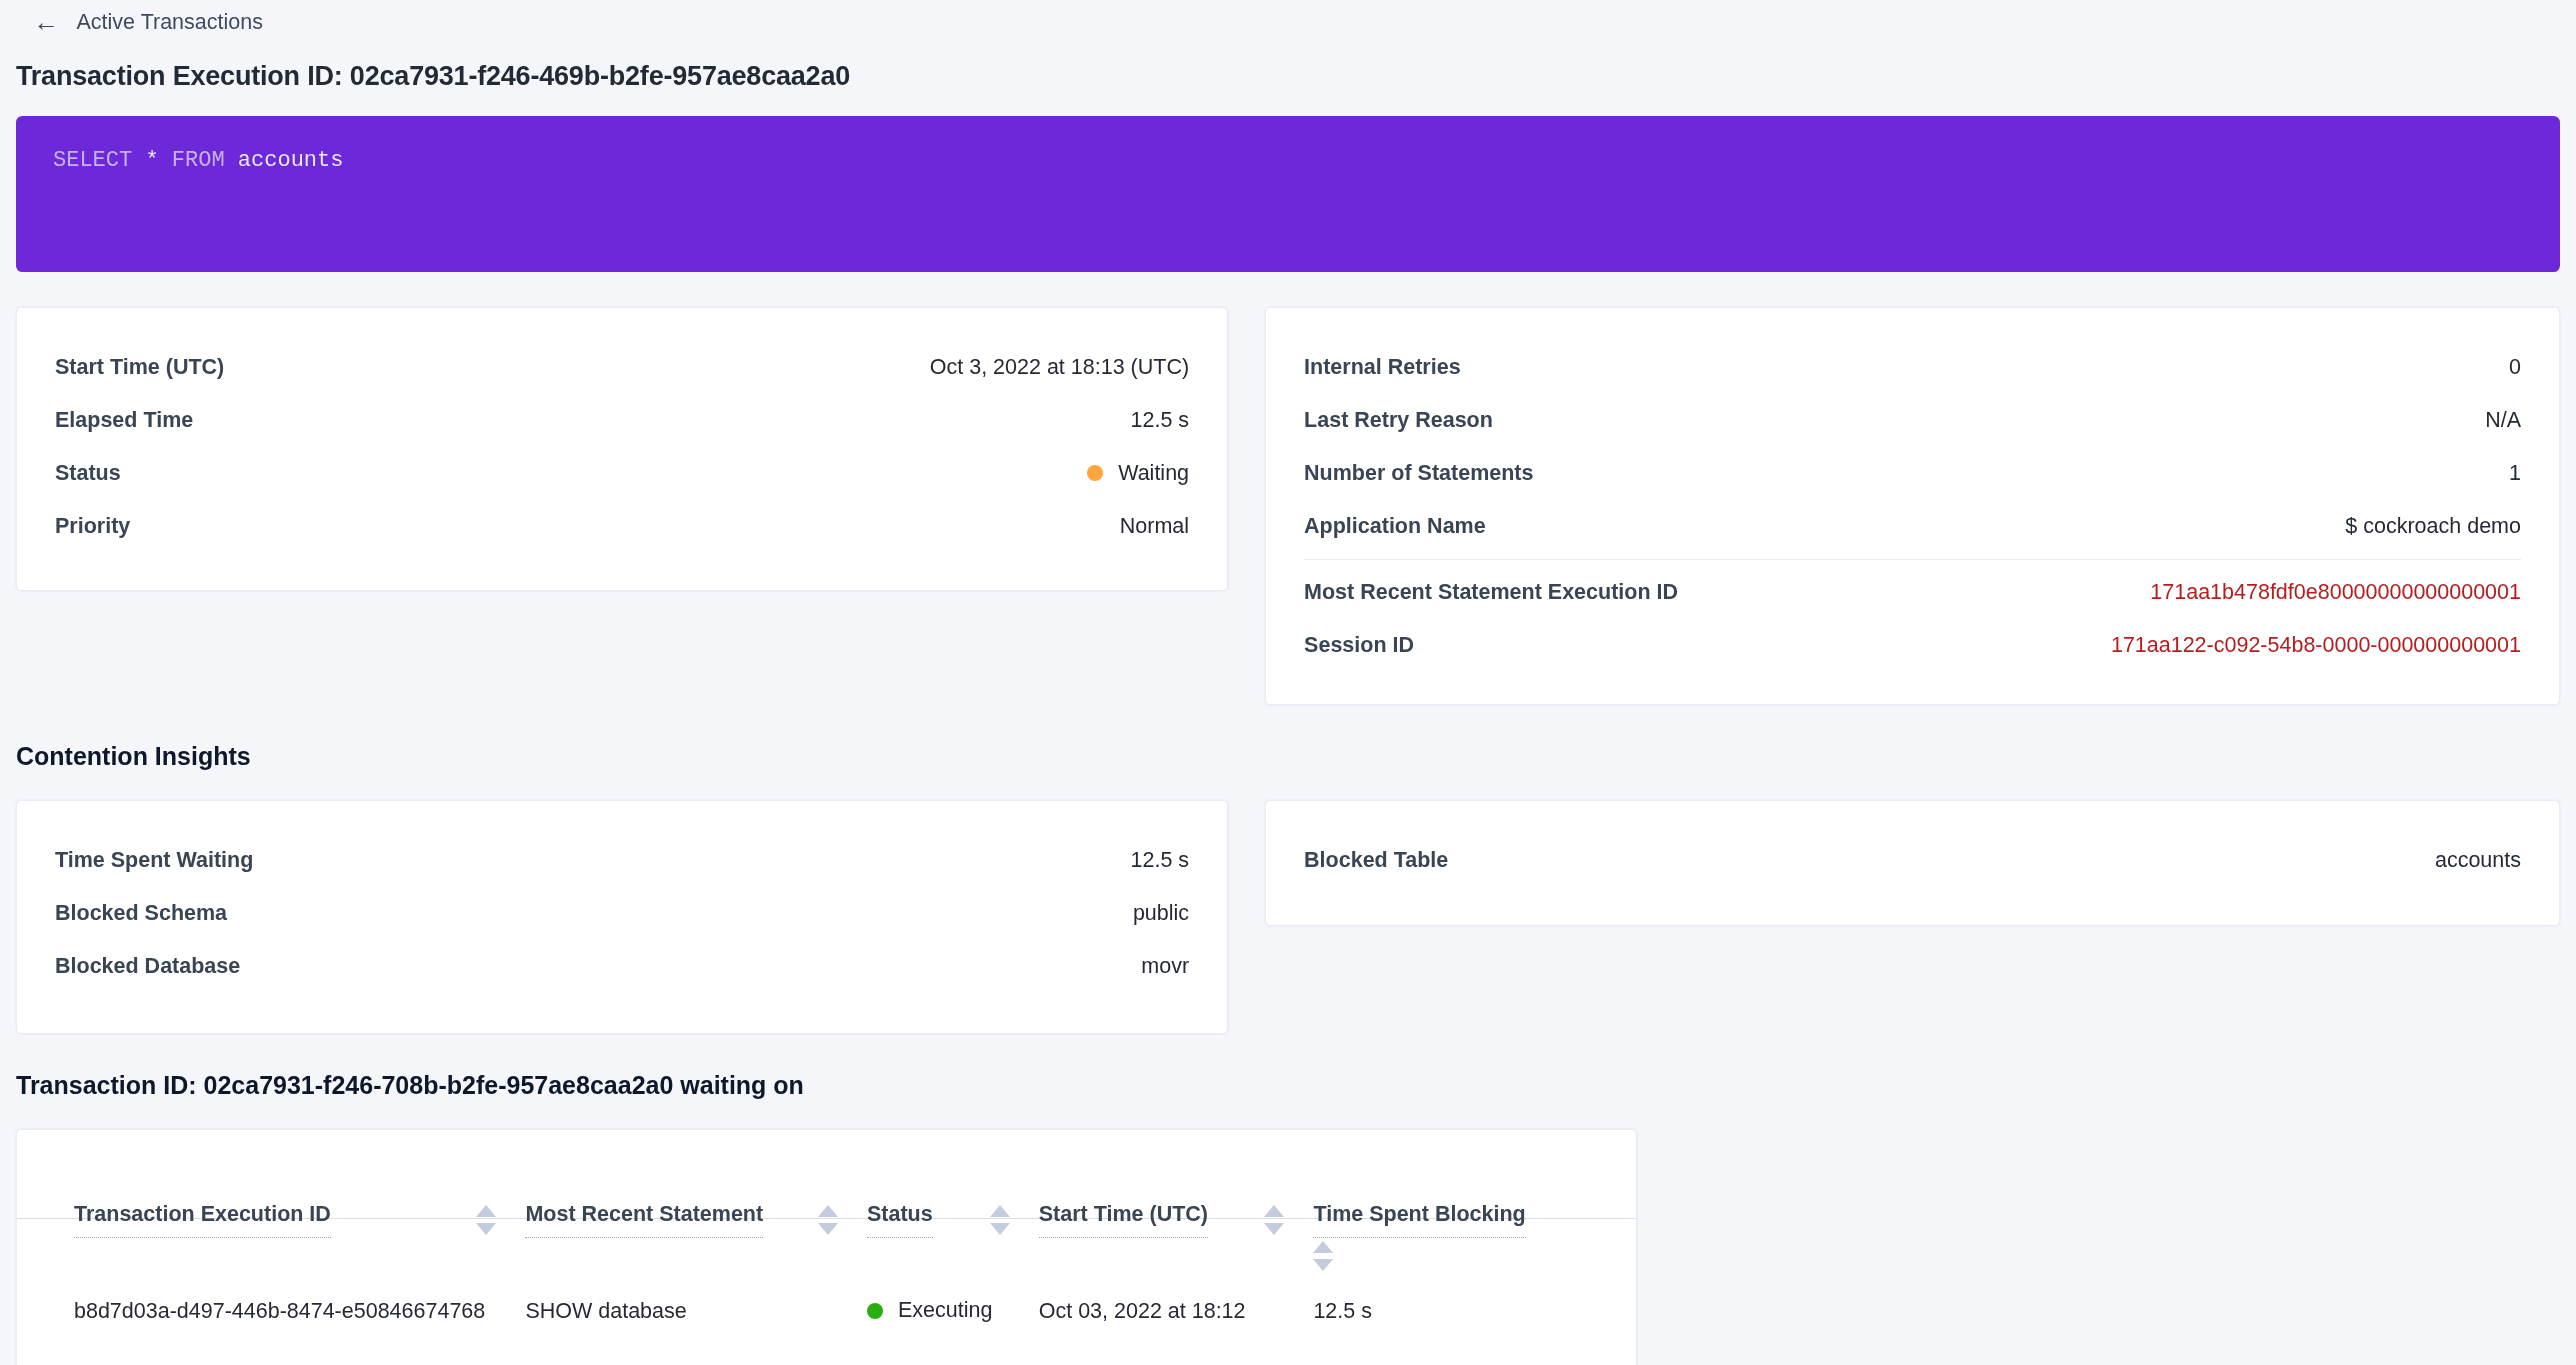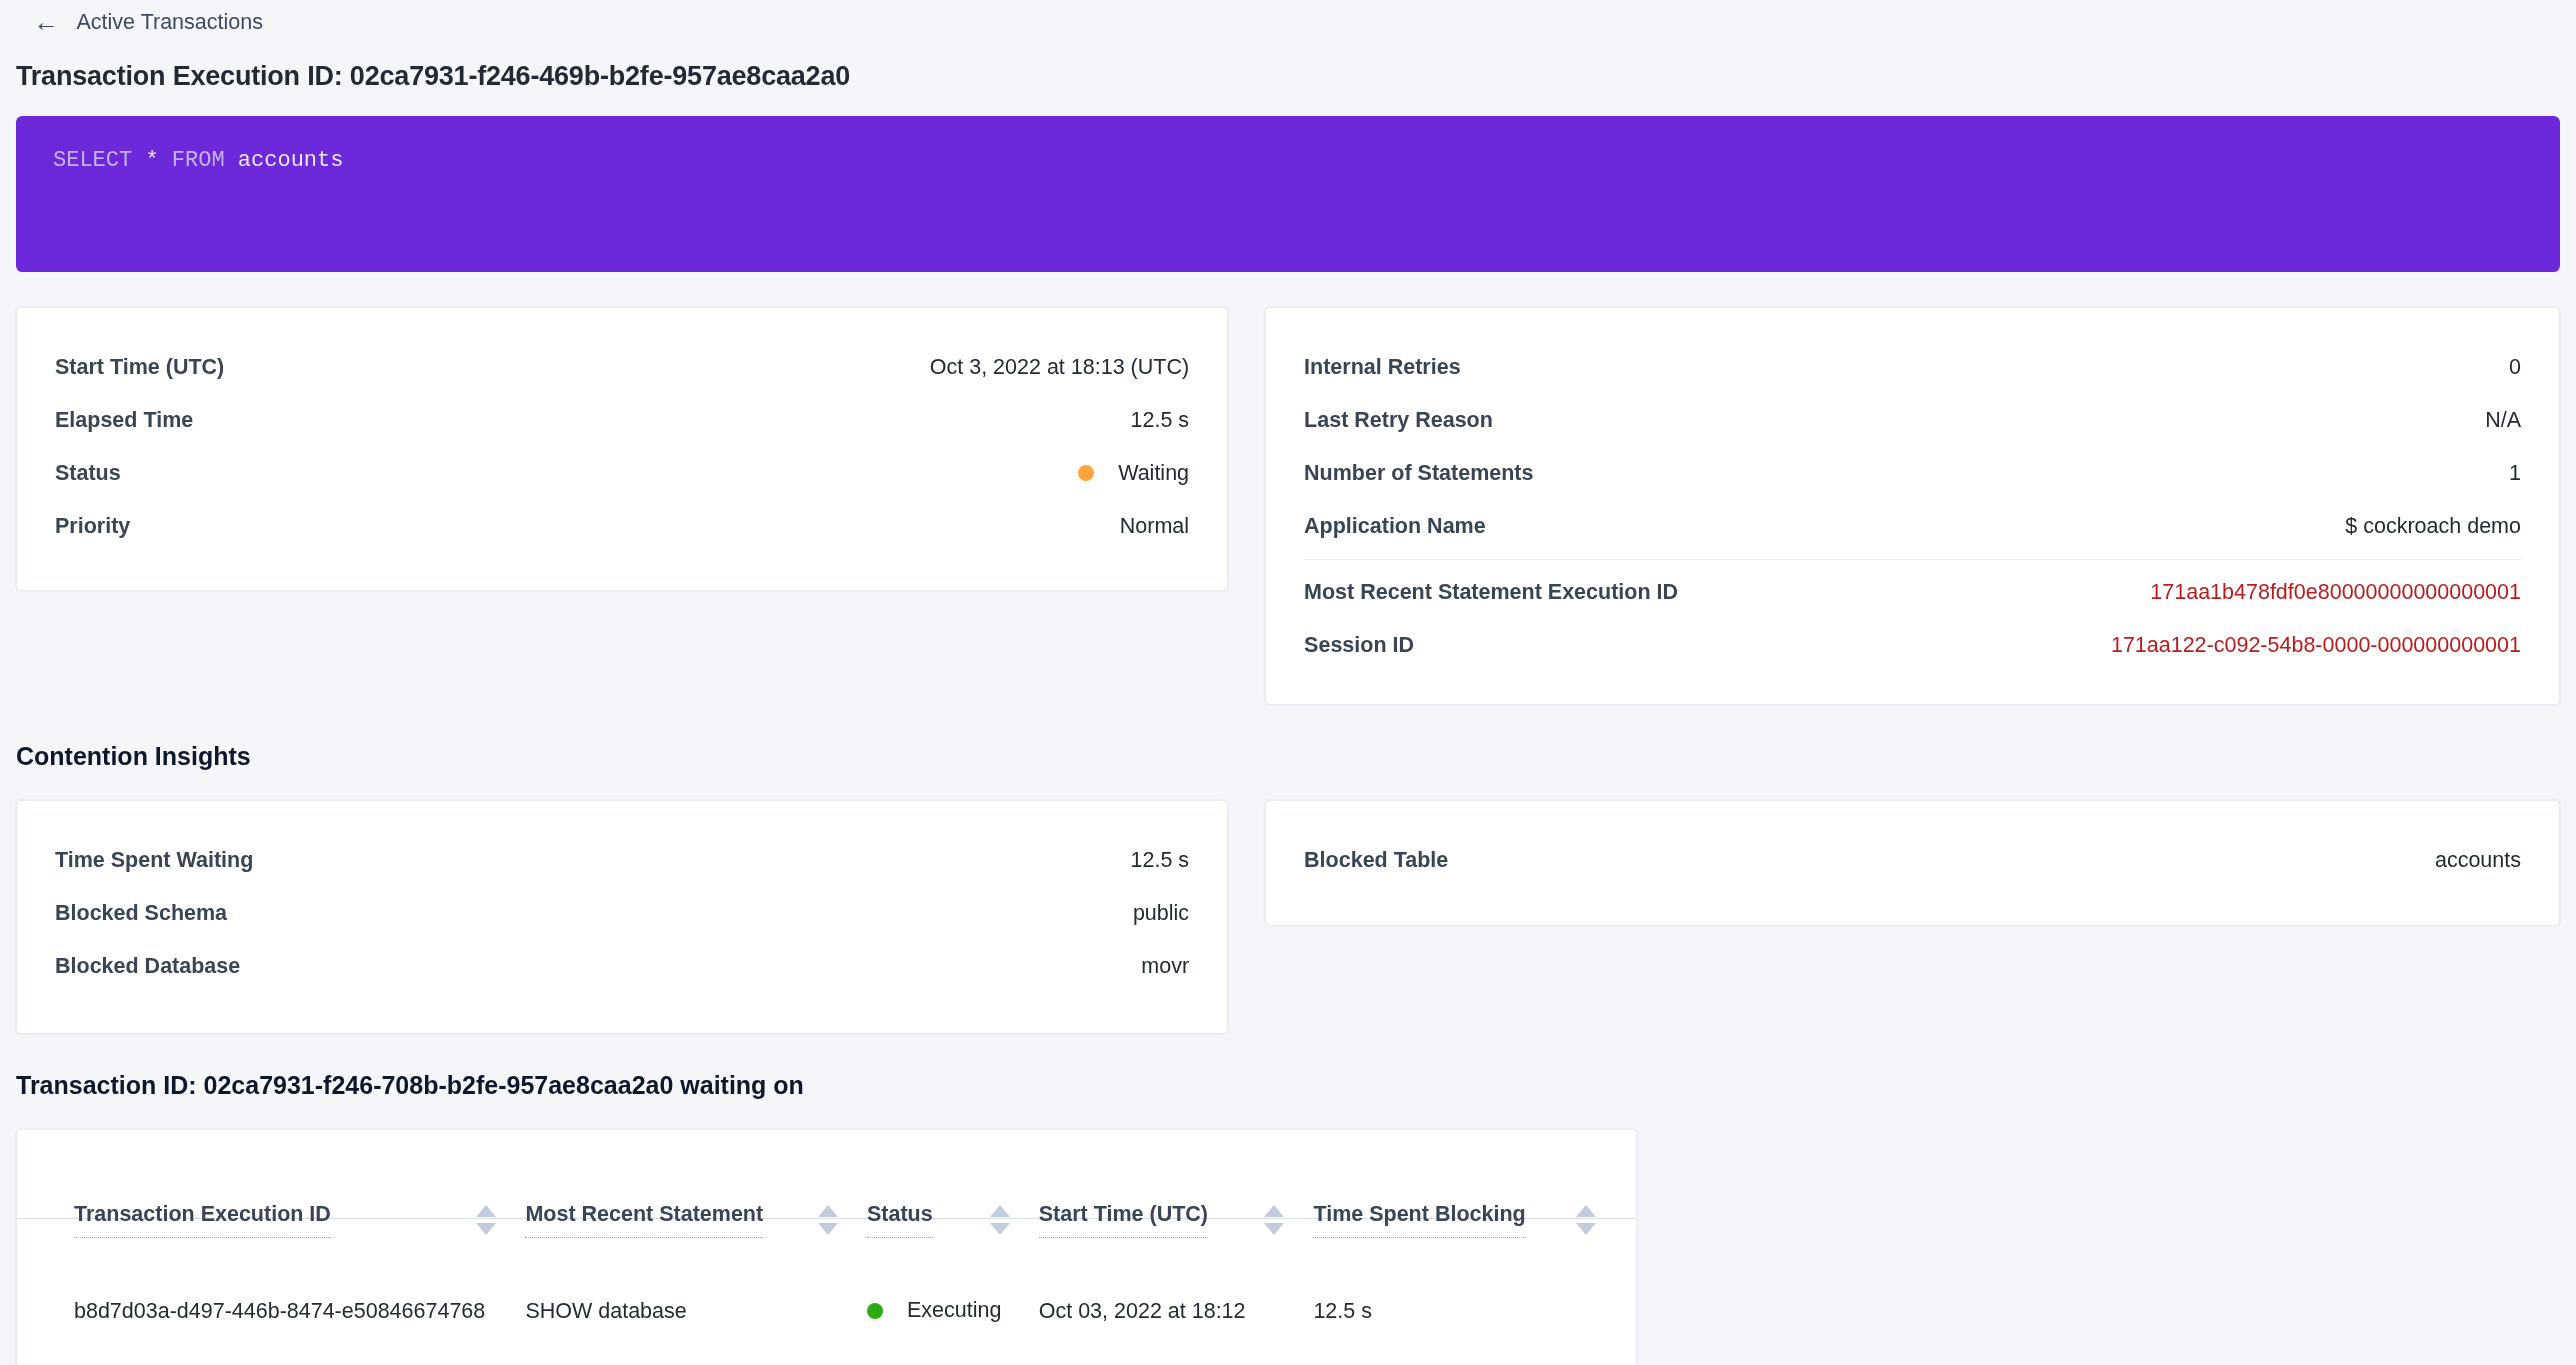--- a/index.html
+++ b/index.html
@@ -46,21 +46,21 @@
   .card.w-right{width:1297px;padding:33px 38px 32px 38px;}
   .kv-row{
     display:flex;justify-content:space-between;align-items:center;
     height:53px;font-size:21.5px;
   }
   .kv-row .k{font-weight:700;color:#394455;}
   .kv-row .v{color:#242a35;text-align:right;}
   .kv-row .v.link{color:#b91c1c;cursor:pointer;}
   .card-divider{border:none;border-top:1.6px solid #e7ecf3;margin:6.4px 0;}
 
-  .status-val{display:inline-flex;align-items:center;gap:24px;}
+  .status-val{display:inline-flex;align-items:center;gap:15px;}
   .dot{width:16px;height:16px;border-radius:50%;display:inline-block;}
 
   
   .section-heading{
     margin:37px 0 0 0;
     font-size:25px;font-weight:700;color:#0f172a;
   }
   .cards-row.contention{margin-top:29px;}
   .card.c-left{width:1214px;padding:33px 38px 40px 38px;}
   .card.c-right{width:1297px;padding:33px 38px 38px 38px;}
@@ -87,21 +87,21 @@
   }
   .th .lbl{
     padding-bottom:9.5px;
     border-bottom:1.6px dotted #97a1b5;
     white-space:nowrap;
   }
   .c1{width:482px;padding-left:30px;}
   .c2{width:342px;}
   .c3{width:172px;}
   .c4{width:275px;}
-  .c5{width:296px;padding-right:12.7px;}
+  .c5{width:296px;padding-right:12.7px;flex-direction:column;}
   .sort{display:flex;flex-direction:column;gap:5.6px;margin-top:3.2px;}
   .tri-up{width:0;height:0;border-left:10.3px solid transparent;border-right:10.3px solid transparent;border-bottom:12px solid #c3cbdd;}
   .tri-down{width:0;height:0;border-left:10.3px solid transparent;border-right:10.3px solid transparent;border-top:12px solid #c3cbdd;}
 
   .trow{
     display:flex;align-items:center;
     height:150px;box-sizing:border-box;
     padding:35px 27px 0 27px;
     border-bottom:1.6px solid #d8dde9;
     font-size:21.5px;color:#242a35;

